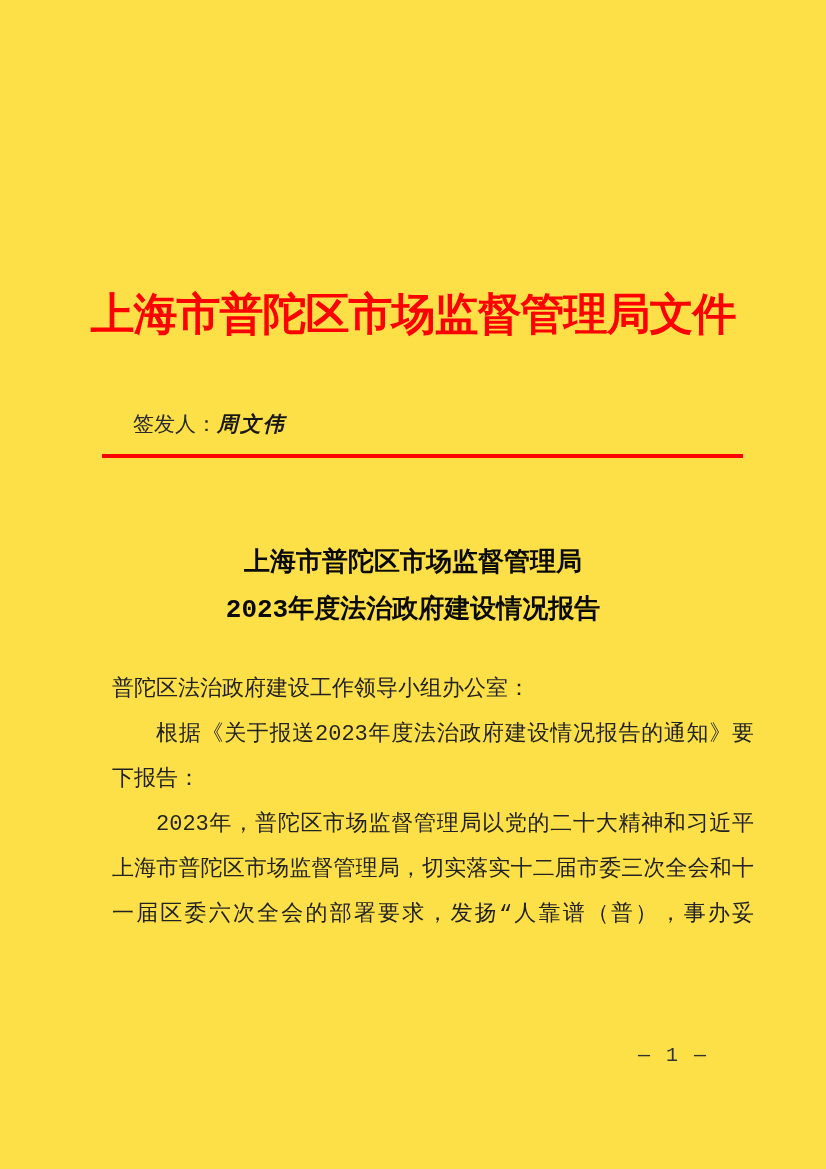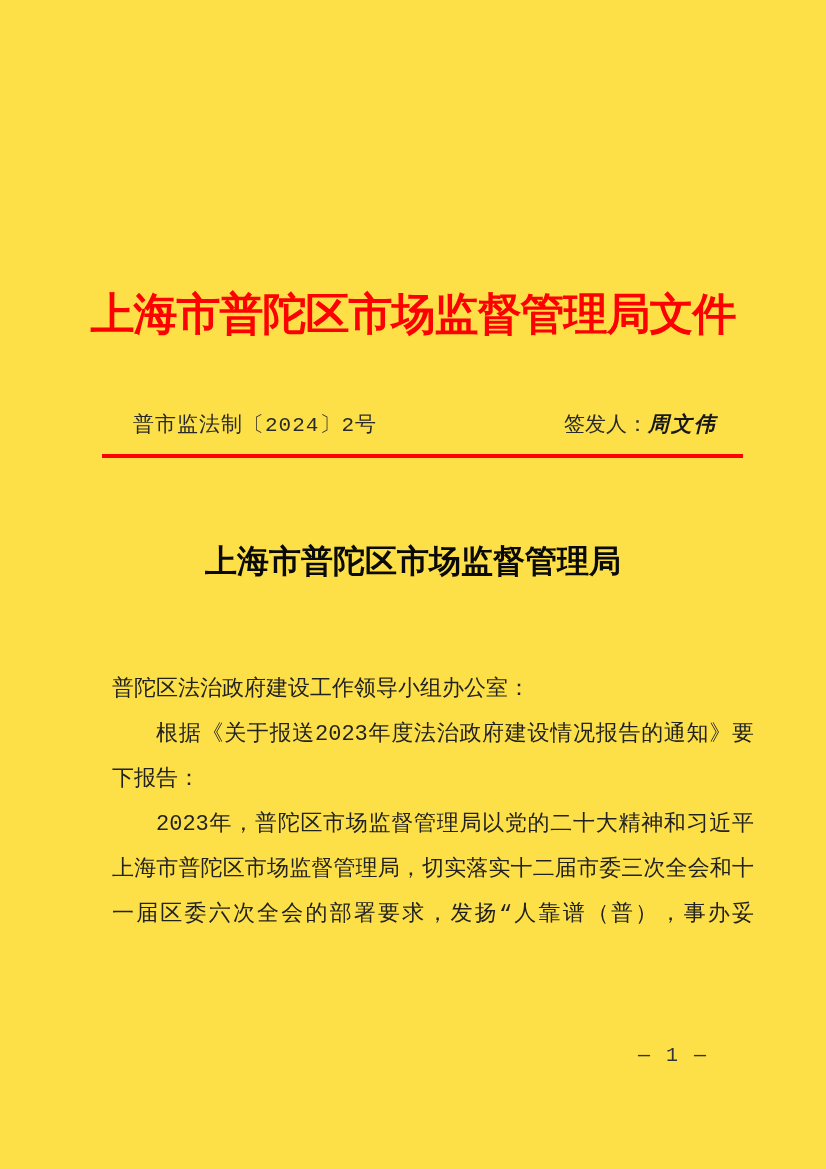--- a/index.html
+++ b/index.html
@@ -64,21 +64,21 @@
     background: #fe0000;
   }
 
   
   .doc-title {
     position: absolute;
     top: 540px;
     left: 0;
     width: 100%;
     text-align: center;
-    font-size: 32px;
+    font-size: 26px;
     line-height: 47px;
     font-weight: 700;
     color: #0a0a0a;
     white-space: nowrap;
   }
 
   
   .body-text {
     position: absolute;
     top: 667px;
@@ -114,30 +114,30 @@
   }
 </style>
 </head>
 <body>
 
 <div class="page">
 
   <div class="red-head">上海市普陀区市场监督管理局文件</div>
 
   <div class="docnum-row">
-    <span class="docnum-left">普市监法制〔2024〕2号</span>
     <span class="signer">
       <span>签发人：</span><span class="signer-name">周文伟</span>
     </span>
   </div>
 
   <div class="red-rule"></div>
 
   <div class="doc-title">
     <div>上海市普陀区市场监督管理局</div>
+    <div>2023年度法治政府建设情况报告</div>
   </div>
 
   <div class="body-text">
     <div class="bl">普陀区法治政府建设工作领导小组办公室：</div>
     <div class="bl indent fill">根据《关于报送2023年度法治政府建设情况报告的通知》要</div>
     <div class="bl">下报告：</div>
     <div class="bl indent fill">2023年，普陀区市场监督管理局以党的二十大精神和习近平</div>
     <div class="bl fill">上海市普陀区市场监督管理局，切实落实十二届市委三次全会和十</div>
     <div class="bl fill">一届区委六次全会的部署要求，发扬“人靠谱（普），事办妥（陀）”</div>
   </div>

